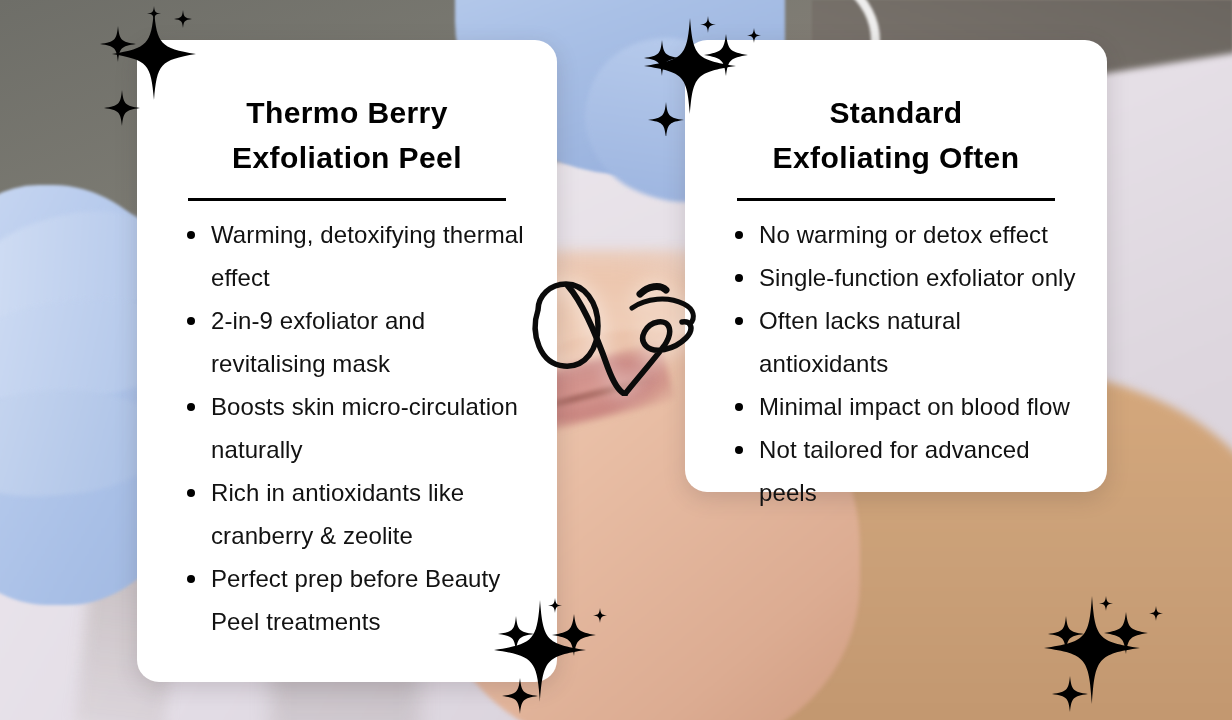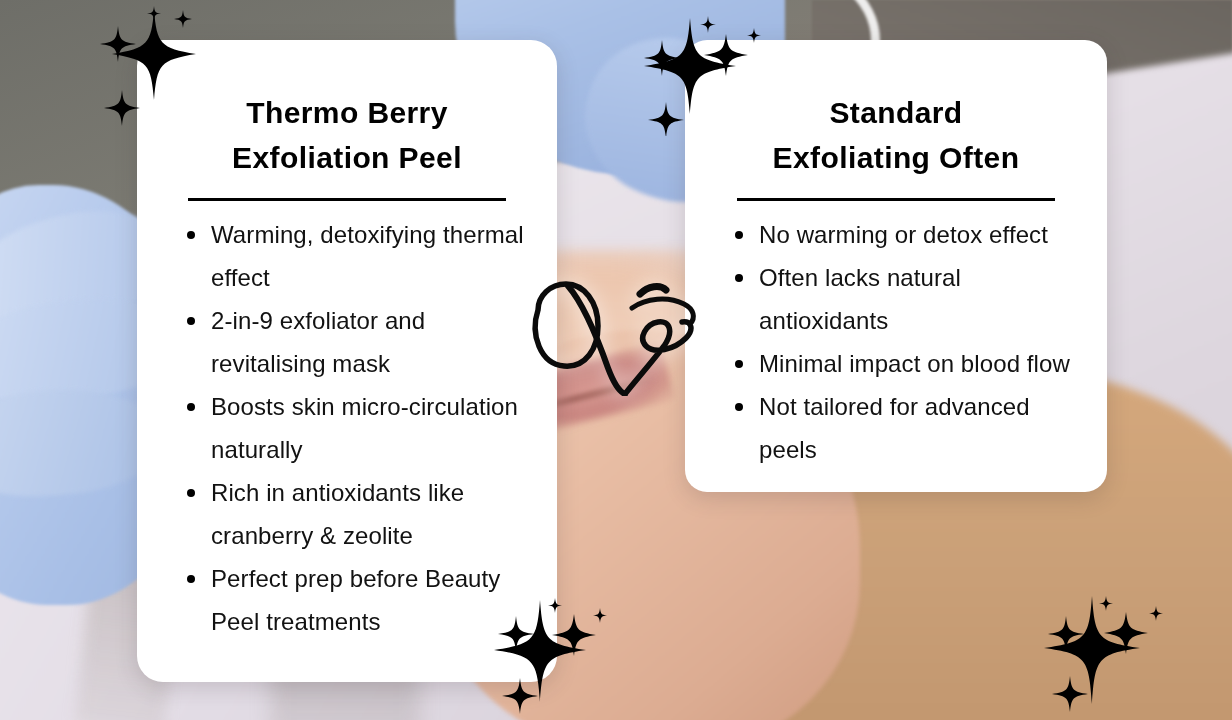--- a/index.html
+++ b/index.html
@@ -148,21 +148,21 @@
     filter: blur(10px);
   }
 
   
   .card {
     position: absolute;
     background: #ffffff;
     border-radius: 22px;
     box-shadow: 0 6px 22px rgba(60,50,55,0.18);
   }
-  .card-left  { left: 137px; top: 40px; width: 420px; height: 642px; border-radius: 26px; }
+  .card-left  { left: 137px; top: 40px; width: 420px; height: 642px; }
   .card-right { left: 685px; top: 40px; width: 422px; height: 452px; }
 
   .card-title {
     text-align: center;
     font-weight: 700;
     font-size: 30px;
     line-height: 45px;
     letter-spacing: 0.4px;
     color: #010101;
     padding: 0 26px;
@@ -262,20 +262,21 @@
   </div>
 
   <div class="card card-right">
     <div class="card-title">
       <div>Standard</div>
       <div>Exfoliating Often</div>
     </div>
     <div class="divider"></div>
     <ul class="bullets">
       <li>No warming or detox effect</li>
+      <li>Single-function exfoliator only</li>
       <li>Often lacks natural antioxidants</li>
       <li>Minimal impact on blood flow</li>
       <li>Not tailored for advanced peels</li>
     </ul>
   </div>
 
   <svg class="vs-mark" viewBox="0 0 186 124">
 
     <path d="M14 38 C 6 62, 16 92, 40 94 C 62 96, 74 76, 74 54 C 74 30, 60 12, 42 12 C 26 12, 14 24, 14 38 Z" fill="none" stroke="#0b0b0b" stroke-width="5.5" stroke-linecap="round"></path>
     <path d="M44 14 C 58 30, 72 62, 84 96 C 90 112, 96 120, 101 122" fill="none" stroke="#0b0b0b" stroke-width="6" stroke-linecap="round"></path>

